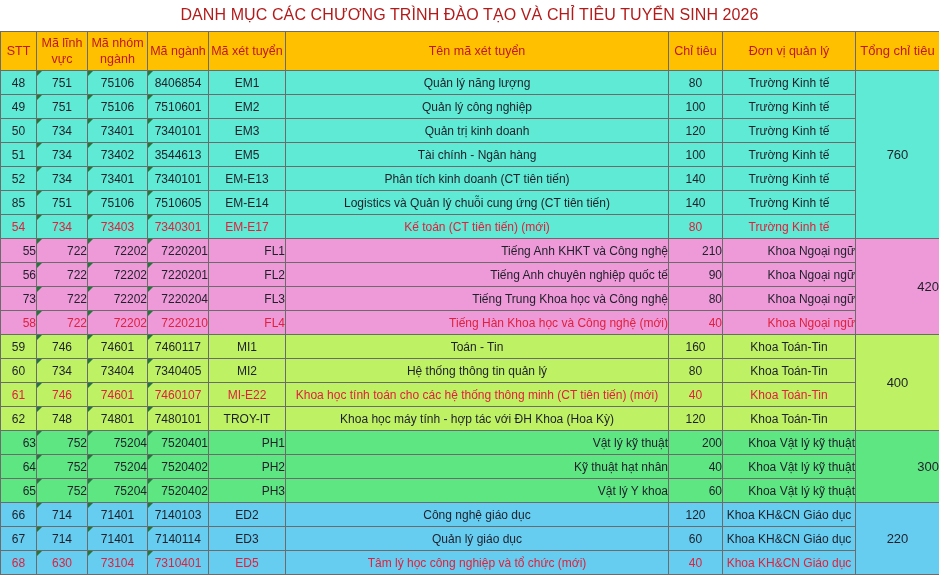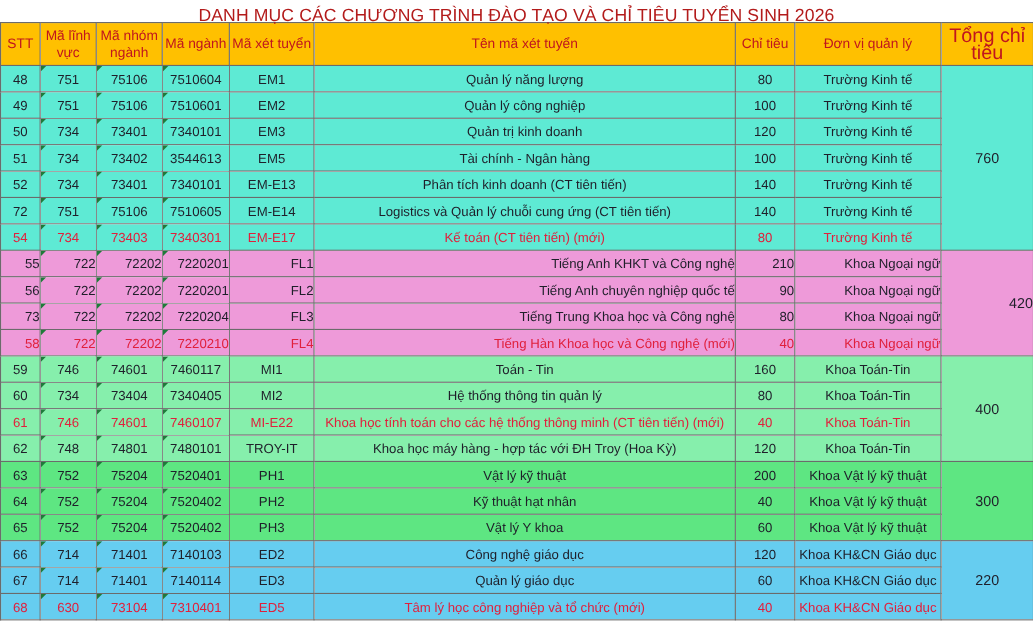--- a/index.html
+++ b/index.html
@@ -1,28 +1,28 @@
 <!DOCTYPE html>
 <html><head>
 <meta charset="utf-8">
 <style>
   html, body { margin:0; padding:0; }
   body { width:939px; height:581px; overflow:hidden; background:#ffffff; font-family:"Liberation Sans", sans-serif; }
-  .title { height:20px; line-height:30px; text-align:center; color:#b31b1b; font-size:16px; letter-spacing:0.1px; background:#fff; }
+  .title { height:31px; line-height:30px; text-align:center; color:#b31b1b; font-size:16px; letter-spacing:0.1px; background:#fff; }
   table { border-collapse:collapse; table-layout:fixed; width:939px; }
   th, td { border:1px solid #6b6b6b; text-align:center; vertical-align:middle; padding:0; font-size:12px; color:#1f1f2a; overflow:hidden; white-space:nowrap; }
   th { background:#ffc000; color:#c0161e; font-weight:normal; font-size:12.5px; height:38px; line-height:16px; white-space:normal; }
-  th.tot { font-size:18px; }
+  th.tot { font-size:13px; }
   tr.row td { height:23px; }
   td.marked { position:relative; }
   td.marked::before { content:""; position:absolute; left:0; top:0; width:0; height:0; border-top:5px solid #1f7a3a; border-right:5px solid transparent; }
   .g-em td { background:#5eead4; }
   .g-fl td { background:#ee9ad9;text-align:right; }
-  .g-mi td { background:#86efac; }
-  .g-ph td { background:#5ee682; }
+  .g-mi td { background:#bef264; }
+  .g-ph td { background:#5ee682;text-align:right; }
   .g-ed td { background:#66cdf0;text-align:center; }
   tr.new td { color:#e0203c; }
   td.total { font-size:13px; font-weight:normal; color:#1f1f2a !important; }
 </style>
 </head>
 <body>
 
 <div class="title">DANH MỤC CÁC CHƯƠNG TRÌNH ĐÀO TẠO VÀ CHỈ TIÊU TUYỂN SINH 2026</div>
 
 <table>
@@ -48,21 +48,21 @@
       <th>Chỉ tiêu</th>
       <th>Đơn vị quản lý</th>
       <th class="tot">Tổng chỉ tiêu</th>
     </tr>
   </thead>
   <tbody id="tbody">
       <tr class="row g-em">
         <td>48</td>
         <td class="marked">751</td>
         <td class="marked">75106</td>
-        <td class="marked">7510604</td>
+        <td class="marked">8406854</td>
         <td>EM1</td>
         <td>Quản lý năng lượng</td>
         <td>80</td>
         <td>Trường Kinh tế</td>
         <td class="total" rowspan="7">760</td>
       </tr>
       <tr class="row g-em">
         <td>49</td>
         <td class="marked">751</td>
         <td class="marked">75106</td>
@@ -96,21 +96,21 @@
         <td>52</td>
         <td class="marked">734</td>
         <td class="marked">73401</td>
         <td class="marked">7340101</td>
         <td>EM-E13</td>
         <td>Phân tích kinh doanh (CT tiên tiến)</td>
         <td>140</td>
         <td>Trường Kinh tế</td>
       </tr>
       <tr class="row g-em">
-        <td>72</td>
+        <td>85</td>
         <td class="marked">751</td>
         <td class="marked">75106</td>
         <td class="marked">7510605</td>
         <td>EM-E14</td>
         <td>Logistics và Quản lý chuỗi cung ứng (CT tiên tiến)</td>
         <td>140</td>
         <td>Trường Kinh tế</td>
       </tr>
       <tr class="row g-em new">
         <td>54</td>
@@ -193,21 +193,21 @@
         <td>Khoa học tính toán cho các hệ thống thông minh (CT tiên tiến) (mới)</td>
         <td>40</td>
         <td>Khoa Toán-Tin</td>
       </tr>
       <tr class="row g-mi">
         <td>62</td>
         <td class="marked">748</td>
         <td class="marked">74801</td>
         <td class="marked">7480101</td>
         <td>TROY-IT</td>
-        <td>Khoa học máy hàng - hợp tác với ĐH Troy (Hoa Kỳ)</td>
+        <td>Khoa học máy tính - hợp tác với ĐH Khoa (Hoa Kỳ)</td>
         <td>120</td>
         <td>Khoa Toán-Tin</td>
       </tr>
       <tr class="row g-ph">
         <td>63</td>
         <td class="marked">752</td>
         <td class="marked">75204</td>
         <td class="marked">7520401</td>
         <td>PH1</td>
         <td>Vật lý kỹ thuật</td>

